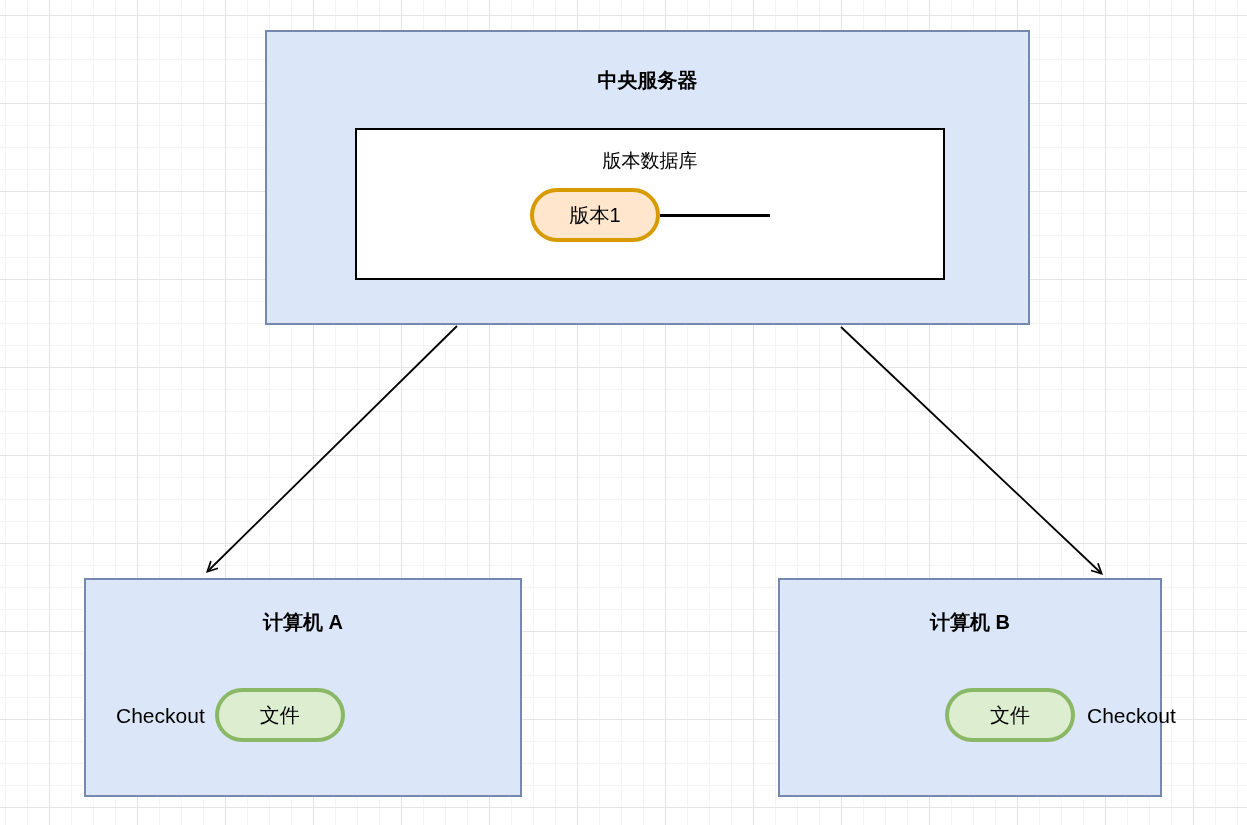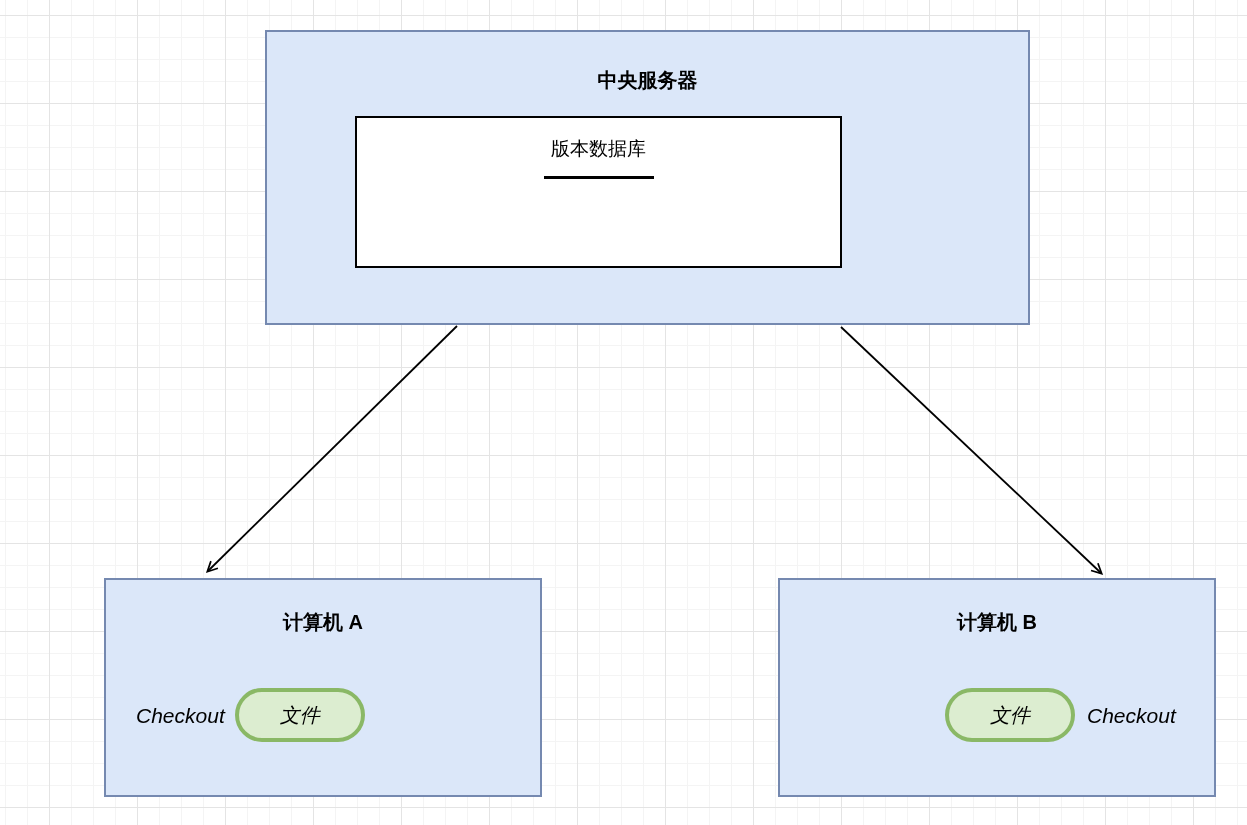--- a/index.html
+++ b/index.html
@@ -42,22 +42,22 @@
     text-align: center;
     font-size: 20px;
     font-weight: bold;
     line-height: 24px;
   }
   .server-box   { left: 265px; top: 30px;  width: 765px; height: 295px; }
   .server-title { top: 36px; }
 
   .inner-box {
     position: absolute;
-    left: 88px; top: 84px;
-    width: 487px; height: 152px;
+    left: 88px; top: 96px;
+    width: 590px; height: 152px;
     box-sizing: border-box;
     background: var(--inner-fill, #ffffff);
     border: 2px solid var(--inner-border, #000000);
   }
   .db-title {
     margin-top: 19px;
     text-align: center;
     font-size: 19px;
     line-height: 23px;
   }
@@ -84,28 +84,27 @@
   .pill-green {
     background: var(--file-fill, #dcedd0);
     border: 4px solid var(--file-border, #8ab866);
     text-align: right;
   }
   .connector {
     width: 55px;
     height: 3px;
     background: var(--arrow-color, #000);
   }
-  .computer-a-box { left: 104px;  top: 578px; width: 438px; height: 219px; }
-  .computer-b-box { left: 778px; top: 578px; width: 438px; height: 219px; }
+  .computer-a-box { left: 84px;  top: 578px; width: 438px; height: 219px; }
+  .computer-b-box { left: 778px; top: 578px; width: 384px; height: 219px; }
   .computer-title { top: 30px; }
   .content-row {
     position: absolute;
     display: flex;
     align-items: center;
-    font-style: italic;
   }
   .row-a { left: 30px;  top: 108px; gap: 10px; }
   .row-b { left: 165px; top: 108px; gap: 12px; }
   .checkout-label {
     font-size: 21px;
     line-height: 25px;
     white-space: nowrap;
   }
 </style>
 </head>
@@ -122,20 +121,21 @@
     <line x1="457" y1="326" x2="208" y2="571" stroke="#000000" stroke-width="1.8" marker-end="url(#arrowOpen)"></line>
     <line x1="841" y1="327" x2="1101" y2="573" stroke="#000000" stroke-width="1.8" marker-end="url(#arrowOpen)"></line>
   </svg>
 
   <div class="blue-box server-box">
     <div class="box-title server-title">中央服务器</div>
 
     <div class="inner-box">
       <div class="db-title">版本数据库</div>
       <div class="pill-row">
+        <div class="pill pill-orange">版本1</div>
         <div class="connector"></div>
         <div class="connector"></div>
       </div>
     </div>
   </div>
 
   <div class="blue-box computer-a-box">
     <div class="box-title computer-title">计算机 A</div>
     <div class="content-row row-a">
       <span class="checkout-label">Checkout</span>

